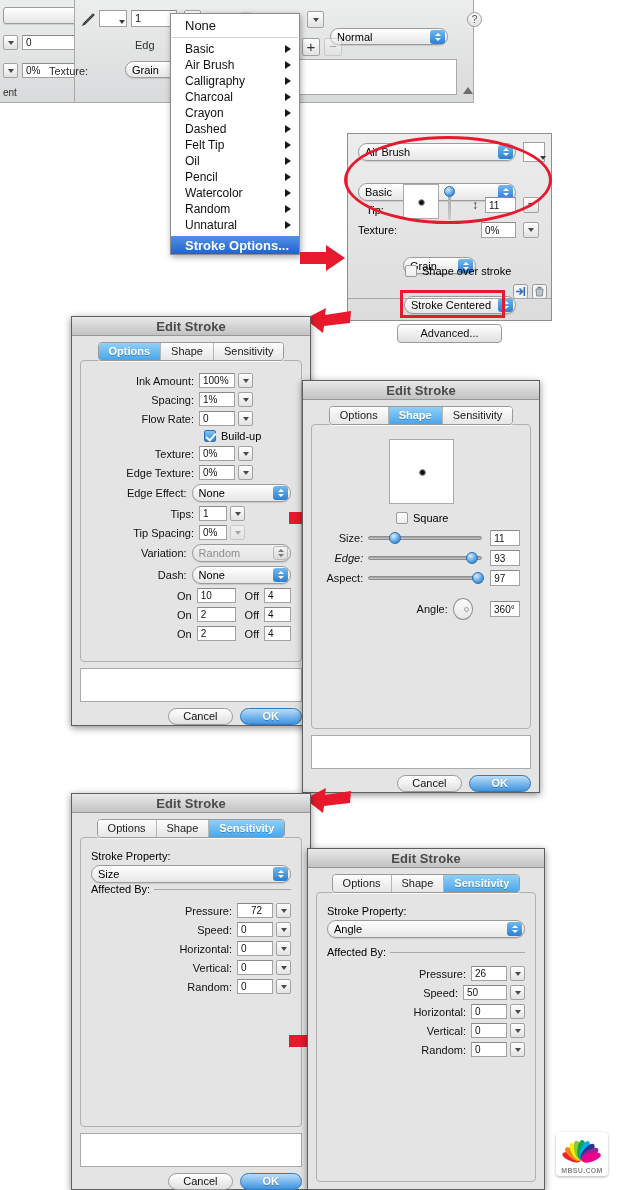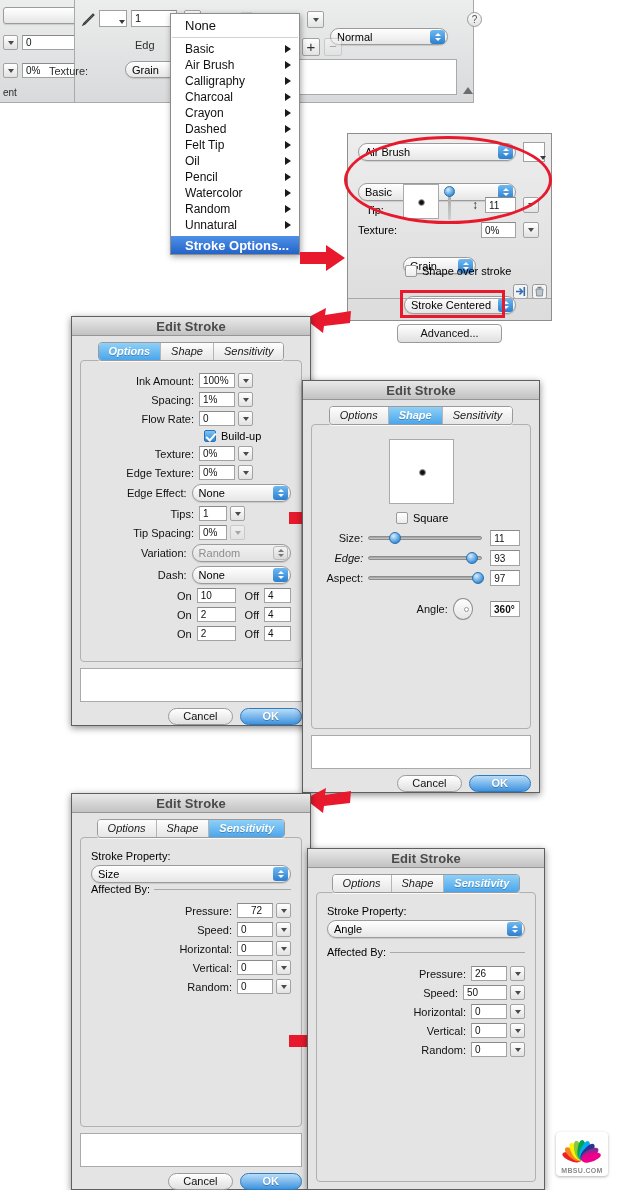--- a/index.html
+++ b/index.html
@@ -50,21 +50,20 @@
     background:linear-gradient(#fefefe,#e4e4e4);
     box-shadow:0 1px 0 rgba(255,255,255,.8);
   }
   .tab {
     padding:2px 10px 3px 10px;
     font-size:11px;
     border-right:1px solid #b5b5b5;
     background:linear-gradient(#fdfdfd,#e6e6e6);
     color:#1a1a1a;
     white-space:nowrap;
-    font-style:italic;
   }
   .tab:last-child { border-right:none; }
   .tab.active {
     background:linear-gradient(#8fd0f7,#4aa6ec);
     color:#fff; font-weight:bold;
     text-shadow:0 1px 0 rgba(0,0,0,.25);
   }
   .tabpanel {
     border:1px solid #b0b0b0;
     border-radius:4px;
@@ -577,21 +576,21 @@
             <span class="knob" style="left:91%;"></span>
         </span>
         <span class="txtfield" style="width:36px;margin-left:8px;height:16px;">97</span>
       </div>
 
       <div class="row" style="margin-top:12px;padding-left:92px;">
         <span class="lbl" style="width:42px;">Angle:</span>
         <span style="width:22px;height:22px;border-radius:50%;border:1px solid #8e8e8e;background:linear-gradient(#fdfdfd,#e6e6e6);position:relative;display:inline-block;">
           <span style="position:absolute;right:3px;top:8px;width:5px;height:5px;border-radius:50%;border:1px solid #9a9a9a;background:#fff;"></span>
         </span>
-        <span class="txtfield" style="width:32px;margin-left:17px;height:16px;font-weight:bold;">360°</span>
+        <span class="txtfield" style="width:32px;margin-left:17px;height:16px;">360°</span>
       </div>
     </div>
 
     <div class="whitebox" style="height:34px;margin-top:6px;"></div>
     <div style="display:flex;justify-content:flex-end;gap:7px;margin-top:6px;">
       <div class="btn">Cancel</div>
       <div class="btn default" style="padding:1px 22px 2px 22px;">OK</div>
     </div>
   </div>
 </div>

